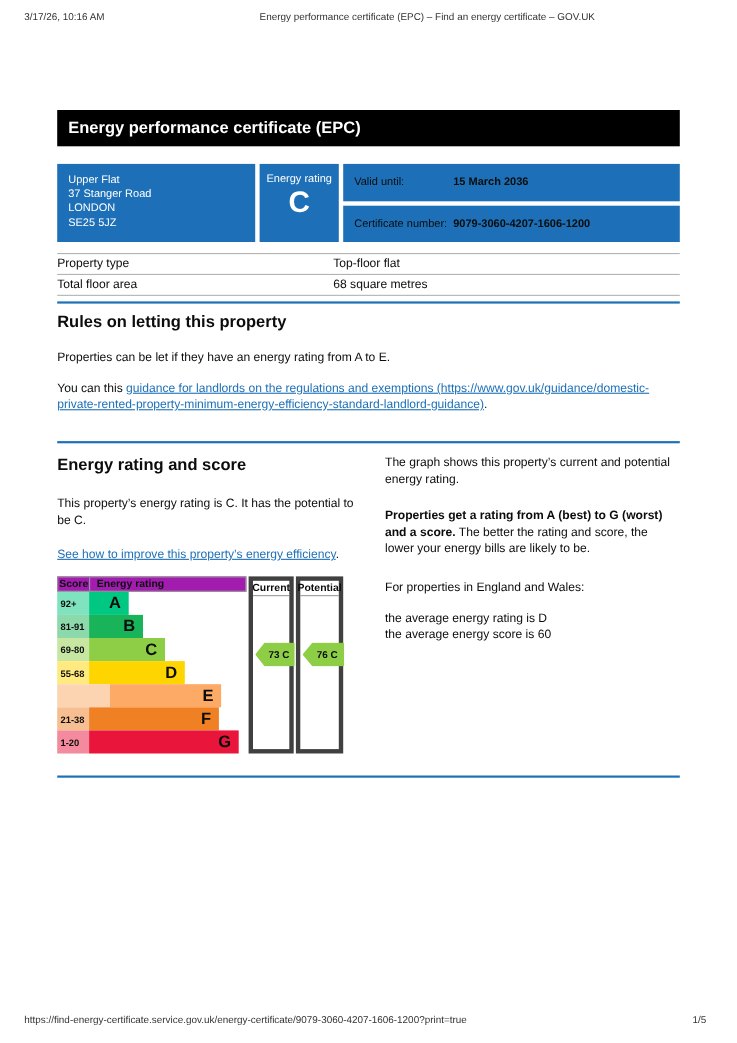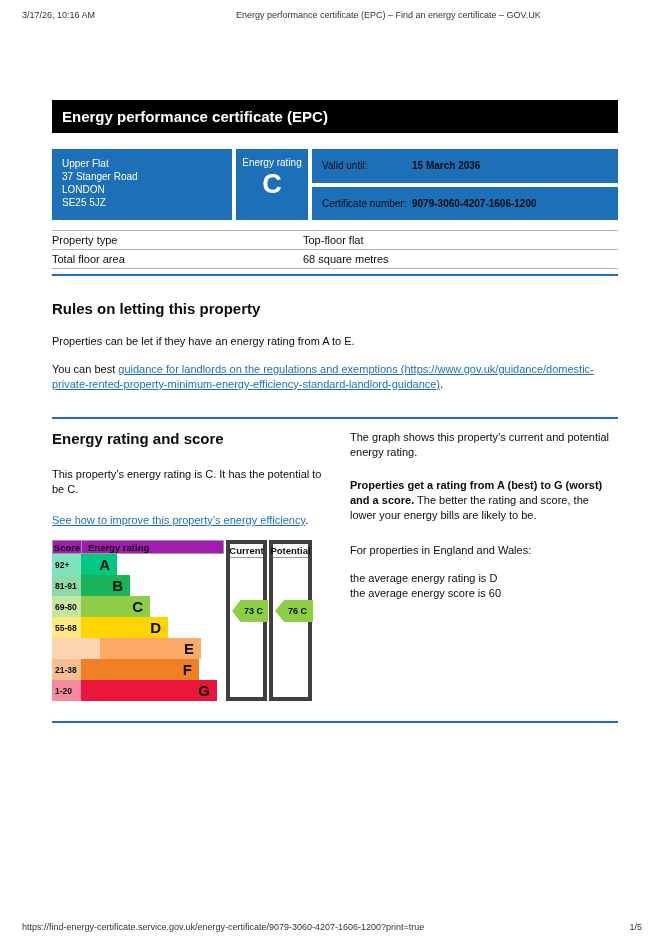--- a/index.html
+++ b/index.html
@@ -33,21 +33,21 @@
   .prop-row { display:flex; border-top:1px solid #b1b4b6; padding:3px 0; font-size:11px; }
   .prop-row:last-child { border-bottom:1px solid #b1b4b6; }
   .prop-row .pr-label { width:251px; }
 
   hr.blue { border:none; border-top:2px solid #1d70b8; }
   .hr1 { margin-top:5px; }
   .hr2 { margin-top:25px; }
   .hr3 { margin-top:20px; }
 
   h2 { font-size:15px; font-weight:bold; }
-  .h2-rules { margin-top:24px; }
+  .h2-rules { margin-top:8px; }
   p { font-size:11px; line-height:15px; }
   .p-rules1 { margin-top:17px; }
   .p-rules2 { margin-top:13px; }
   a.lnk { color:#1d70b8; text-decoration:underline; cursor:pointer; }
 
   .cols { margin-top:11px; display:flex; justify-content:space-between; }
   .col-left { width:270px; }
   .col-right { width:268px; }
   .col-left .p-rating { margin-top:20px; }
   .col-left .p-link { margin-top:16px; }
@@ -118,21 +118,21 @@
         <div class="prop-row">
           <span class="pr-label">Total floor area</span>
           <span>68 square metres</span>
         </div>
       </div>
 
     <hr class="blue hr1">
 
     <h2 class="h2-rules">Rules on letting this property</h2>
     <p class="p-rules1">Properties can be let if they have an energy rating from A to E.</p>
-    <p class="p-rules2"><span>You can best </span><a class="lnk">guidance for landlords on the regulations and exemptions (https://www.gov.uk/guidance/domestic-private-rented-property-minimum-energy-efficiency-standard-landlord-guidance)</a><span>.</span></p>
+    <p class="p-rules2"><span>You can this </span><a class="lnk">guidance for landlords on the regulations and exemptions (https://www.gov.uk/guidance/domestic-private-rented-property-minimum-energy-efficiency-standard-landlord-guidance)</a><span>.</span></p>
 
     <hr class="blue hr2">
 
     <div class="cols">
       <div class="col-left">
         <h2>Energy rating and score</h2>
         <p class="p-rating">This property’s energy rating is C. It has the potential to be C.</p>
         <p class="p-link"><a class="lnk">See how to improve this property’s energy efficiency</a><span>.</span></p>
 
         <div class="chart">

